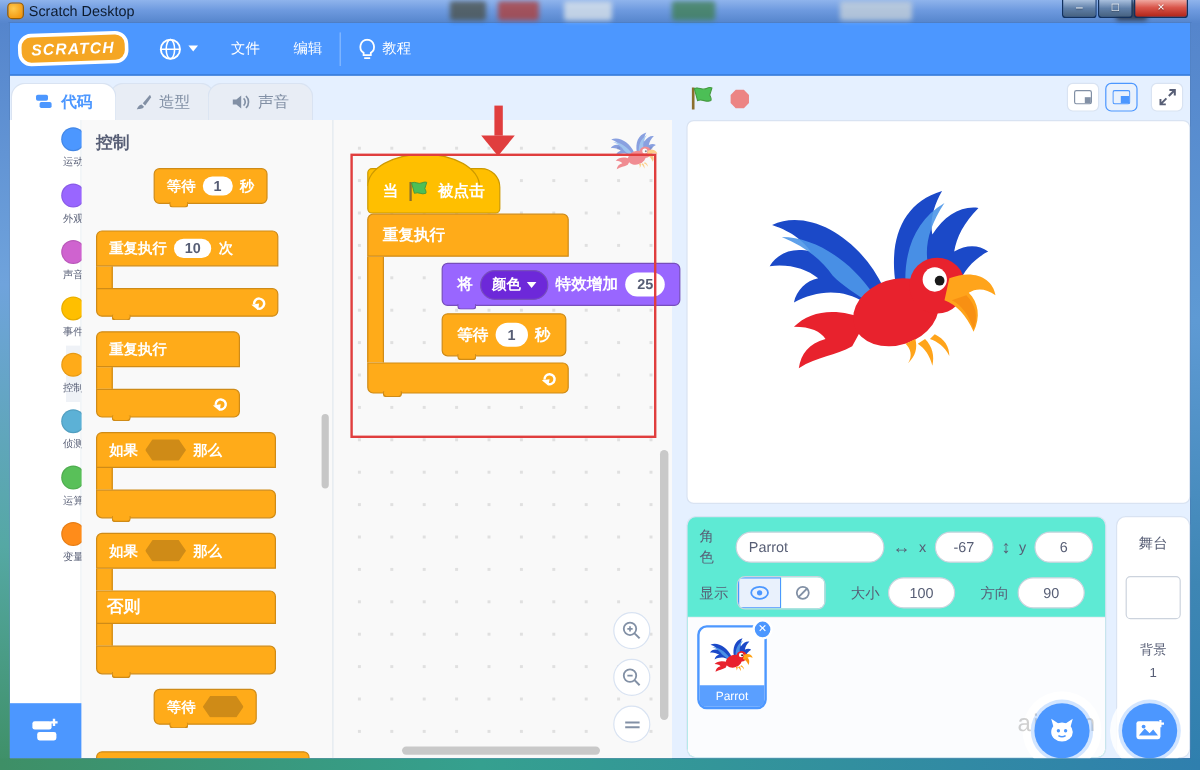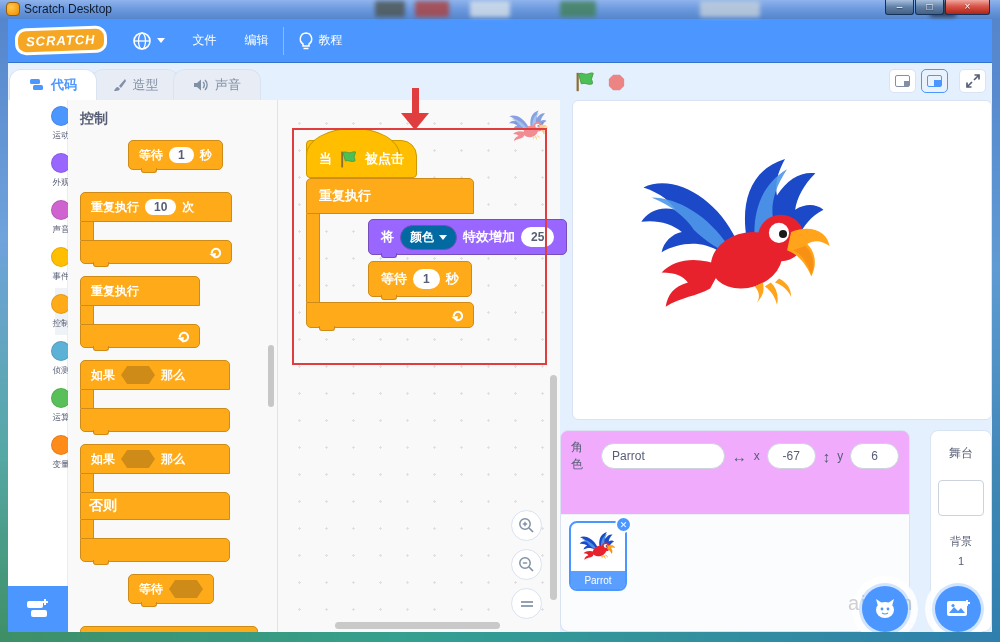--- a/index.html
+++ b/index.html
@@ -99,21 +99,21 @@
   .lg .oval { padding:3px 10px; }
   #script { position:absolute; left:28px; top:40px; }
   .hatblk { position:relative; background:#FFBF00; border:1px solid #CC9900; border-radius:4px 16px 4px 4px;
     color:#fff; font-size:13px; font-weight:600; display:flex; align-items:center; gap:7px; padding:0 12px; height:38px; width:max-content; }
   .hatblk::before { content:""; position:absolute; top:-13px; left:-1px; width:92px; height:26px;
     background:#FFBF00; border:1px solid #CC9900; border-bottom:none; border-radius:50% 50% 0 0 / 100% 100% 0 0; }
   .hatblk > * { position:relative; }
   #script .cblk .top, #script .cblk .spine, #script .cblk .arm { background:#FFAB19; }
   .looksblk { background:#9966FF !important; border-color:#774EBC !important; }
   .looksblk::after { background:#9966FF !important; border-color:#774EBC !important; }
-  .dd { background:#0369a1; border:1px solid #774EBC; border-radius:14px; padding:3px 9px;
+  .dd { background:#6d28d9; border:1px solid #774EBC; border-radius:14px; padding:3px 9px;
     display:flex; align-items:center; gap:5px; font-size:12px; font-weight:600; color:#fff; }
   .loop-arrow { width:15px; height:13px; }
 
   
   #red-rect { position:absolute; left:14px; top:28px; width:255px; height:237px; border:2px solid #E03E3E; z-index:5; }
   #red-arrow-stem { position:absolute; left:134px; top:-12px; width:7px; height:25px; background:#E03E3E; z-index:6; }
   #red-arrow-head { position:absolute; left:123px; top:13px; width:0; height:0; z-index:6;
     border-left:14px solid transparent; border-right:14px solid transparent; border-top:17px solid #E03E3E; }
   #code-watermark { position:absolute; right:8px; top:8px; width:46px; height:38px; opacity:.5; }
 
@@ -123,21 +123,21 @@
   #code-vscroll { position:absolute; right:3px; top:275px; width:7px; height:225px; background:#C9C9C9; border-radius:4px; }
   #code-hscroll { position:absolute; left:57px; bottom:3px; width:165px; height:7px; background:#C9C9C9; border-radius:4px; }
 
   
   #stage-col { position:absolute; left:552px; top:0; right:0; height:100%; }
   #stage { position:absolute; left:12px; top:0; width:420px; height:320px; background:#fff;
     border:1px solid #D9E3F2; border-radius:6px; }
   #stage-parrot { position:absolute; left:48px; top:52px; width:235px; height:172px; }
 
   
-  #sprite-panel { position:absolute; left:0; top:330px; width:350px; height:202px; background:#f0abfc;
+  #sprite-panel { position:absolute; left:12px; top:330px; width:350px; height:202px; background:#5eead4;
     border:1px solid #D9E3F2; border-radius:8px; overflow:hidden; }
   #sprite-info { height:84px; padding:10px 10px 0 10px; border-bottom:1px solid #EDF1F6; }
   .info-row { display:flex; align-items:center; gap:7px; height:30px; margin-bottom:8px; font-size:12px; color:#575E75; }
   .pill { border:1px solid #CCD3DD; border-radius:14px; background:#fff; height:26px; display:flex;
     align-items:center; justify-content:center; font-size:12px; color:#575E75; padding:0 10px; }
   #sprite-name-field { width:128px; justify-content:flex-start; }
   .num-pill { width:50px; }
   .arrow-glyph { font-size:15px; font-weight:bold; color:#575E75; }
   #vis-group { display:flex; border:1px solid #CCD3DD; border-radius:7px; overflow:hidden; }
   .vis-btn { width:36px; height:26px; display:flex; align-items:center; justify-content:center; background:#fff; }
@@ -507,20 +507,41 @@
           <div class="info-row">
             <span>角色</span>
             <span class="pill" id="sprite-name-field">Parrot</span>
             <span class="arrow-glyph">↔</span>
             <span>x</span>
             <span class="pill num-pill">-67</span>
             <span class="arrow-glyph">↕</span>
             <span>y</span>
             <span class="pill num-pill">6</span>
           </div>
+          <div class="info-row">
+            <span>显示</span>
+            <span id="vis-group">
+              <span class="vis-btn selected">
+                <svg width="16" height="12" viewBox="0 0 16 12">
+                  <ellipse cx="8" cy="6" rx="7" ry="5" fill="none" stroke="#4C97FF" stroke-width="1.5"></ellipse>
+                  <circle cx="8" cy="6" r="2.2" fill="#4C97FF"></circle>
+                </svg>
+              </span>
+              <span class="vis-btn">
+                <svg width="14" height="14" viewBox="0 0 14 14">
+                  <circle cx="7" cy="7" r="5" fill="none" stroke="#8290A5" stroke-width="1.5"></circle>
+                  <line x1="3" y1="11" x2="11" y2="3" stroke="#8290A5" stroke-width="1.5"></line>
+                </svg>
+              </span>
+            </span>
+            <span style="margin-left:14px">大小</span>
+            <span class="pill num-pill" style="width:56px">100</span>
+            <span style="margin-left:14px">方向</span>
+            <span class="pill num-pill" style="width:56px">90</span>
+          </div>
         </div>
         <div id="sprite-list">
           <div id="sprite-card">
             <div class="thumb">
               <svg width="42" height="34" viewBox="0 0 220 170">
                   <use href="#parrot"></use>
                 </svg>
             </div>
             <div class="name">Parrot</div>
             <div id="sprite-delete">✕</div>

